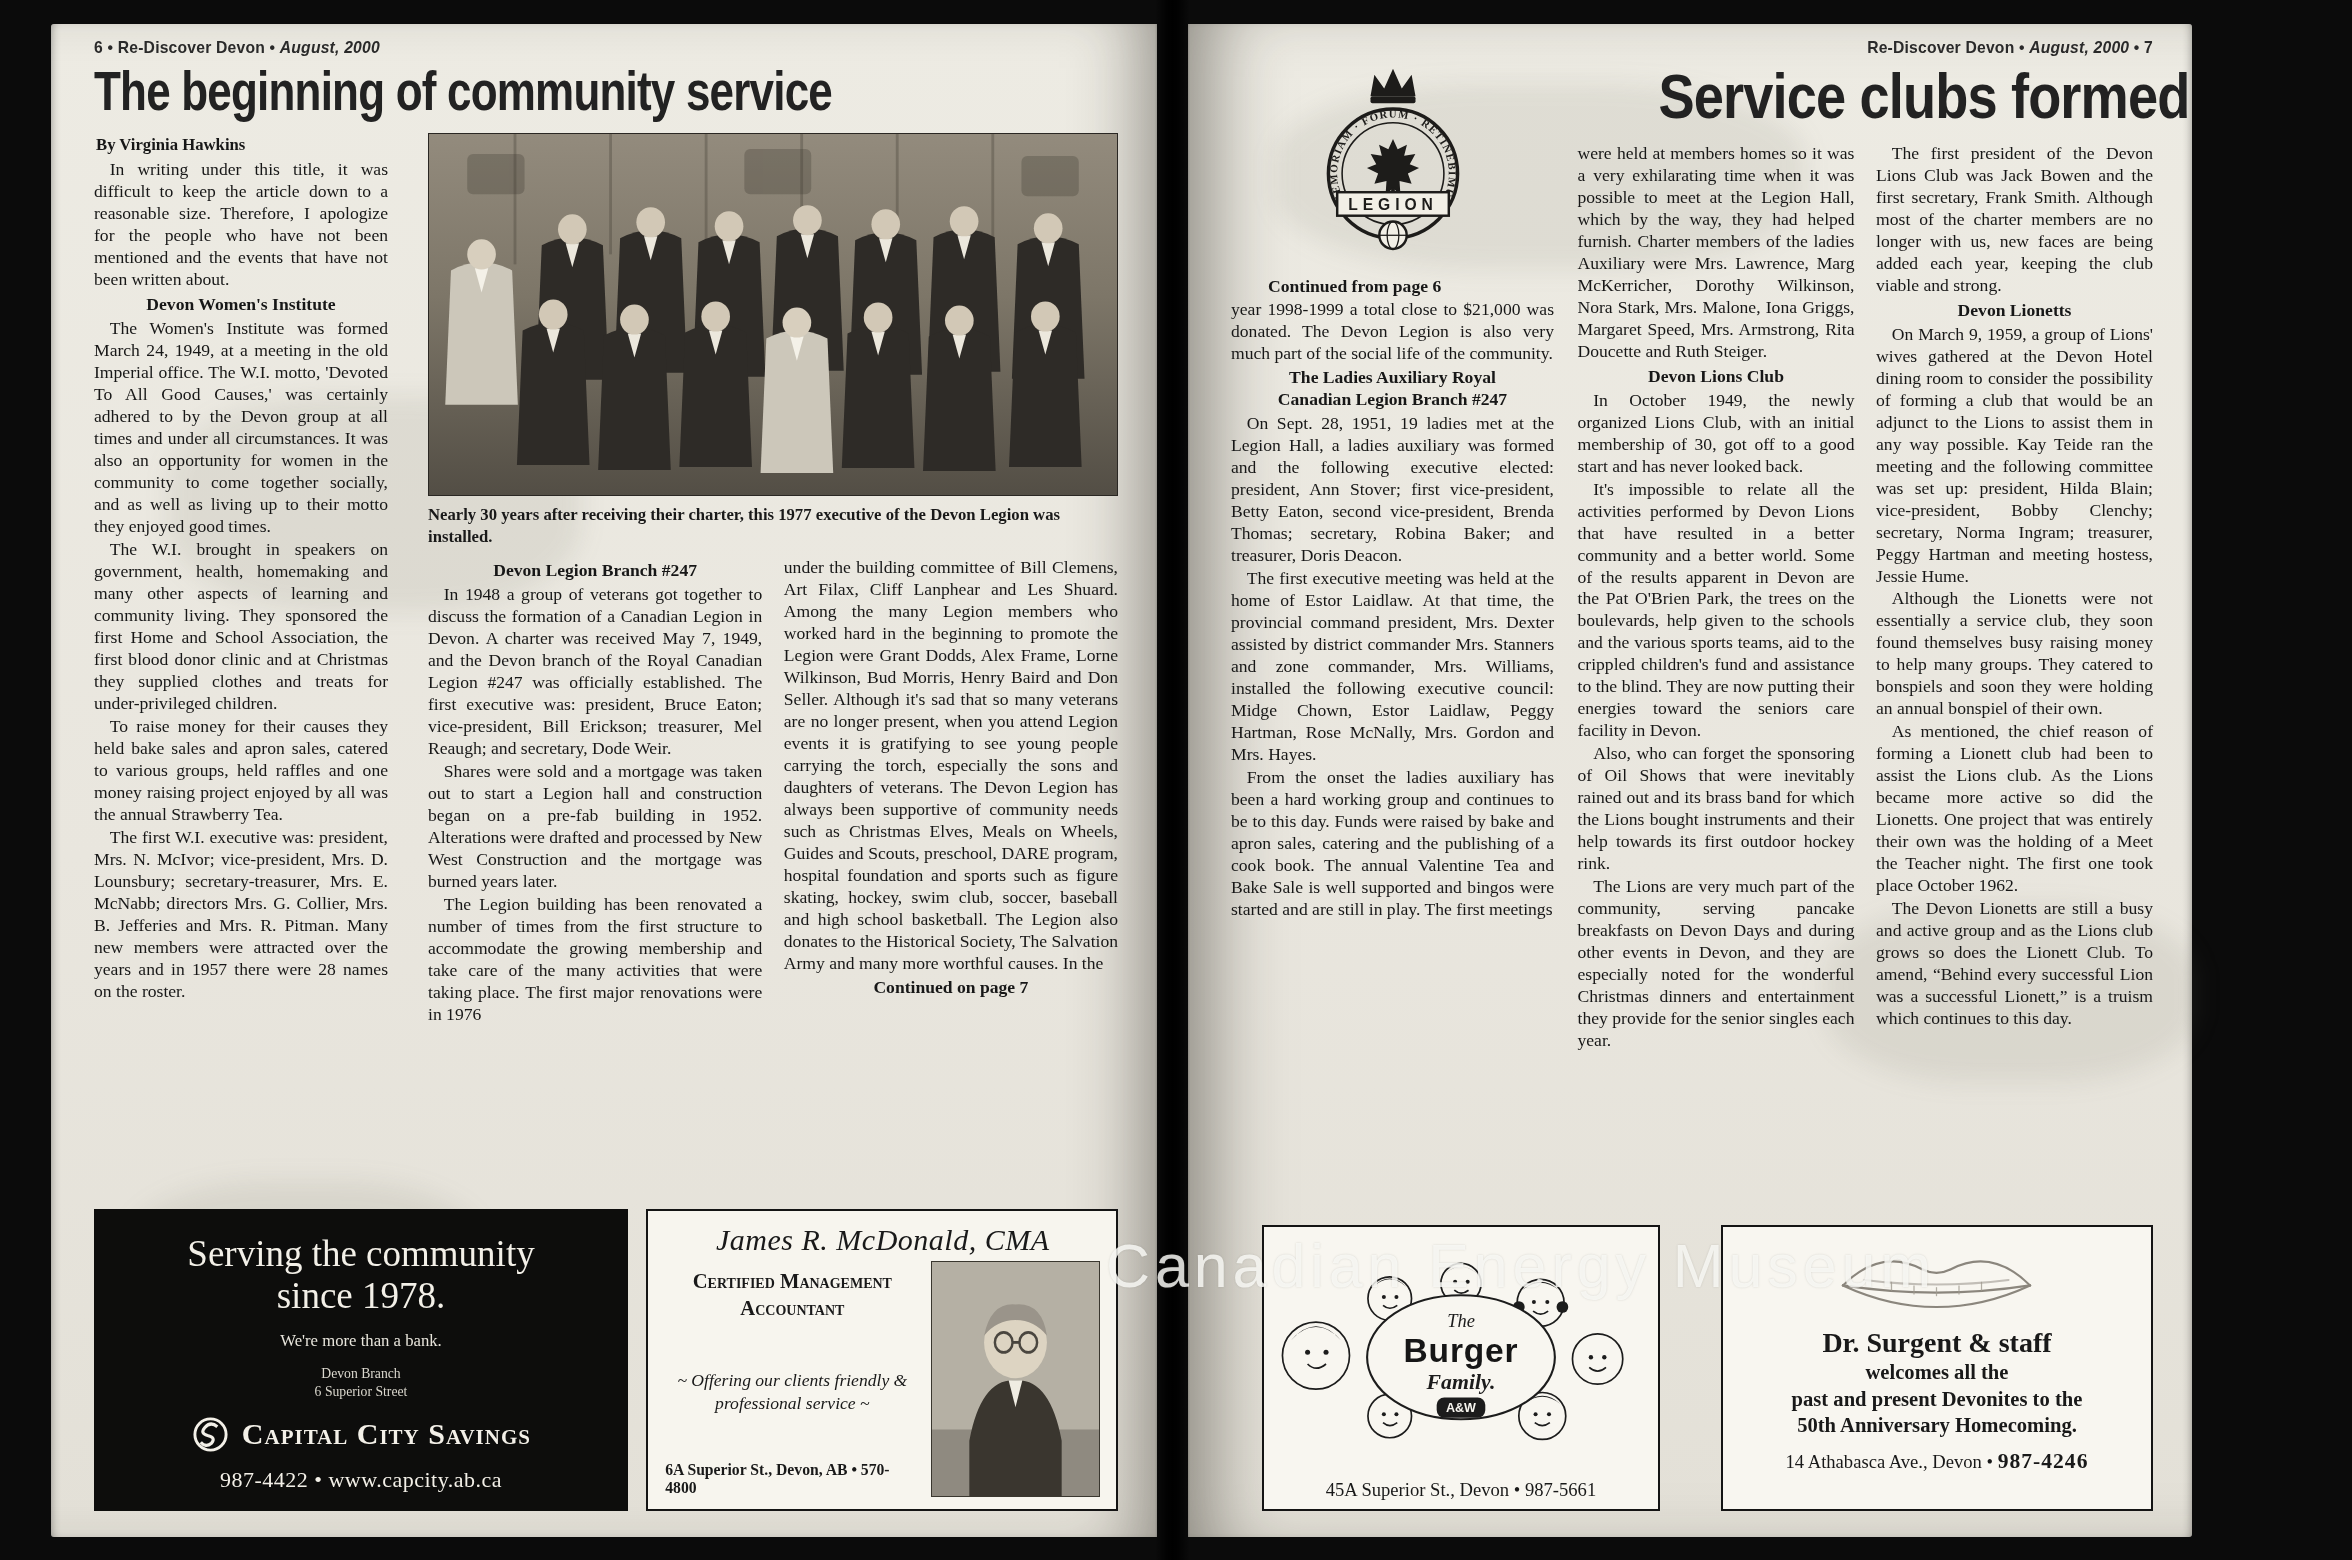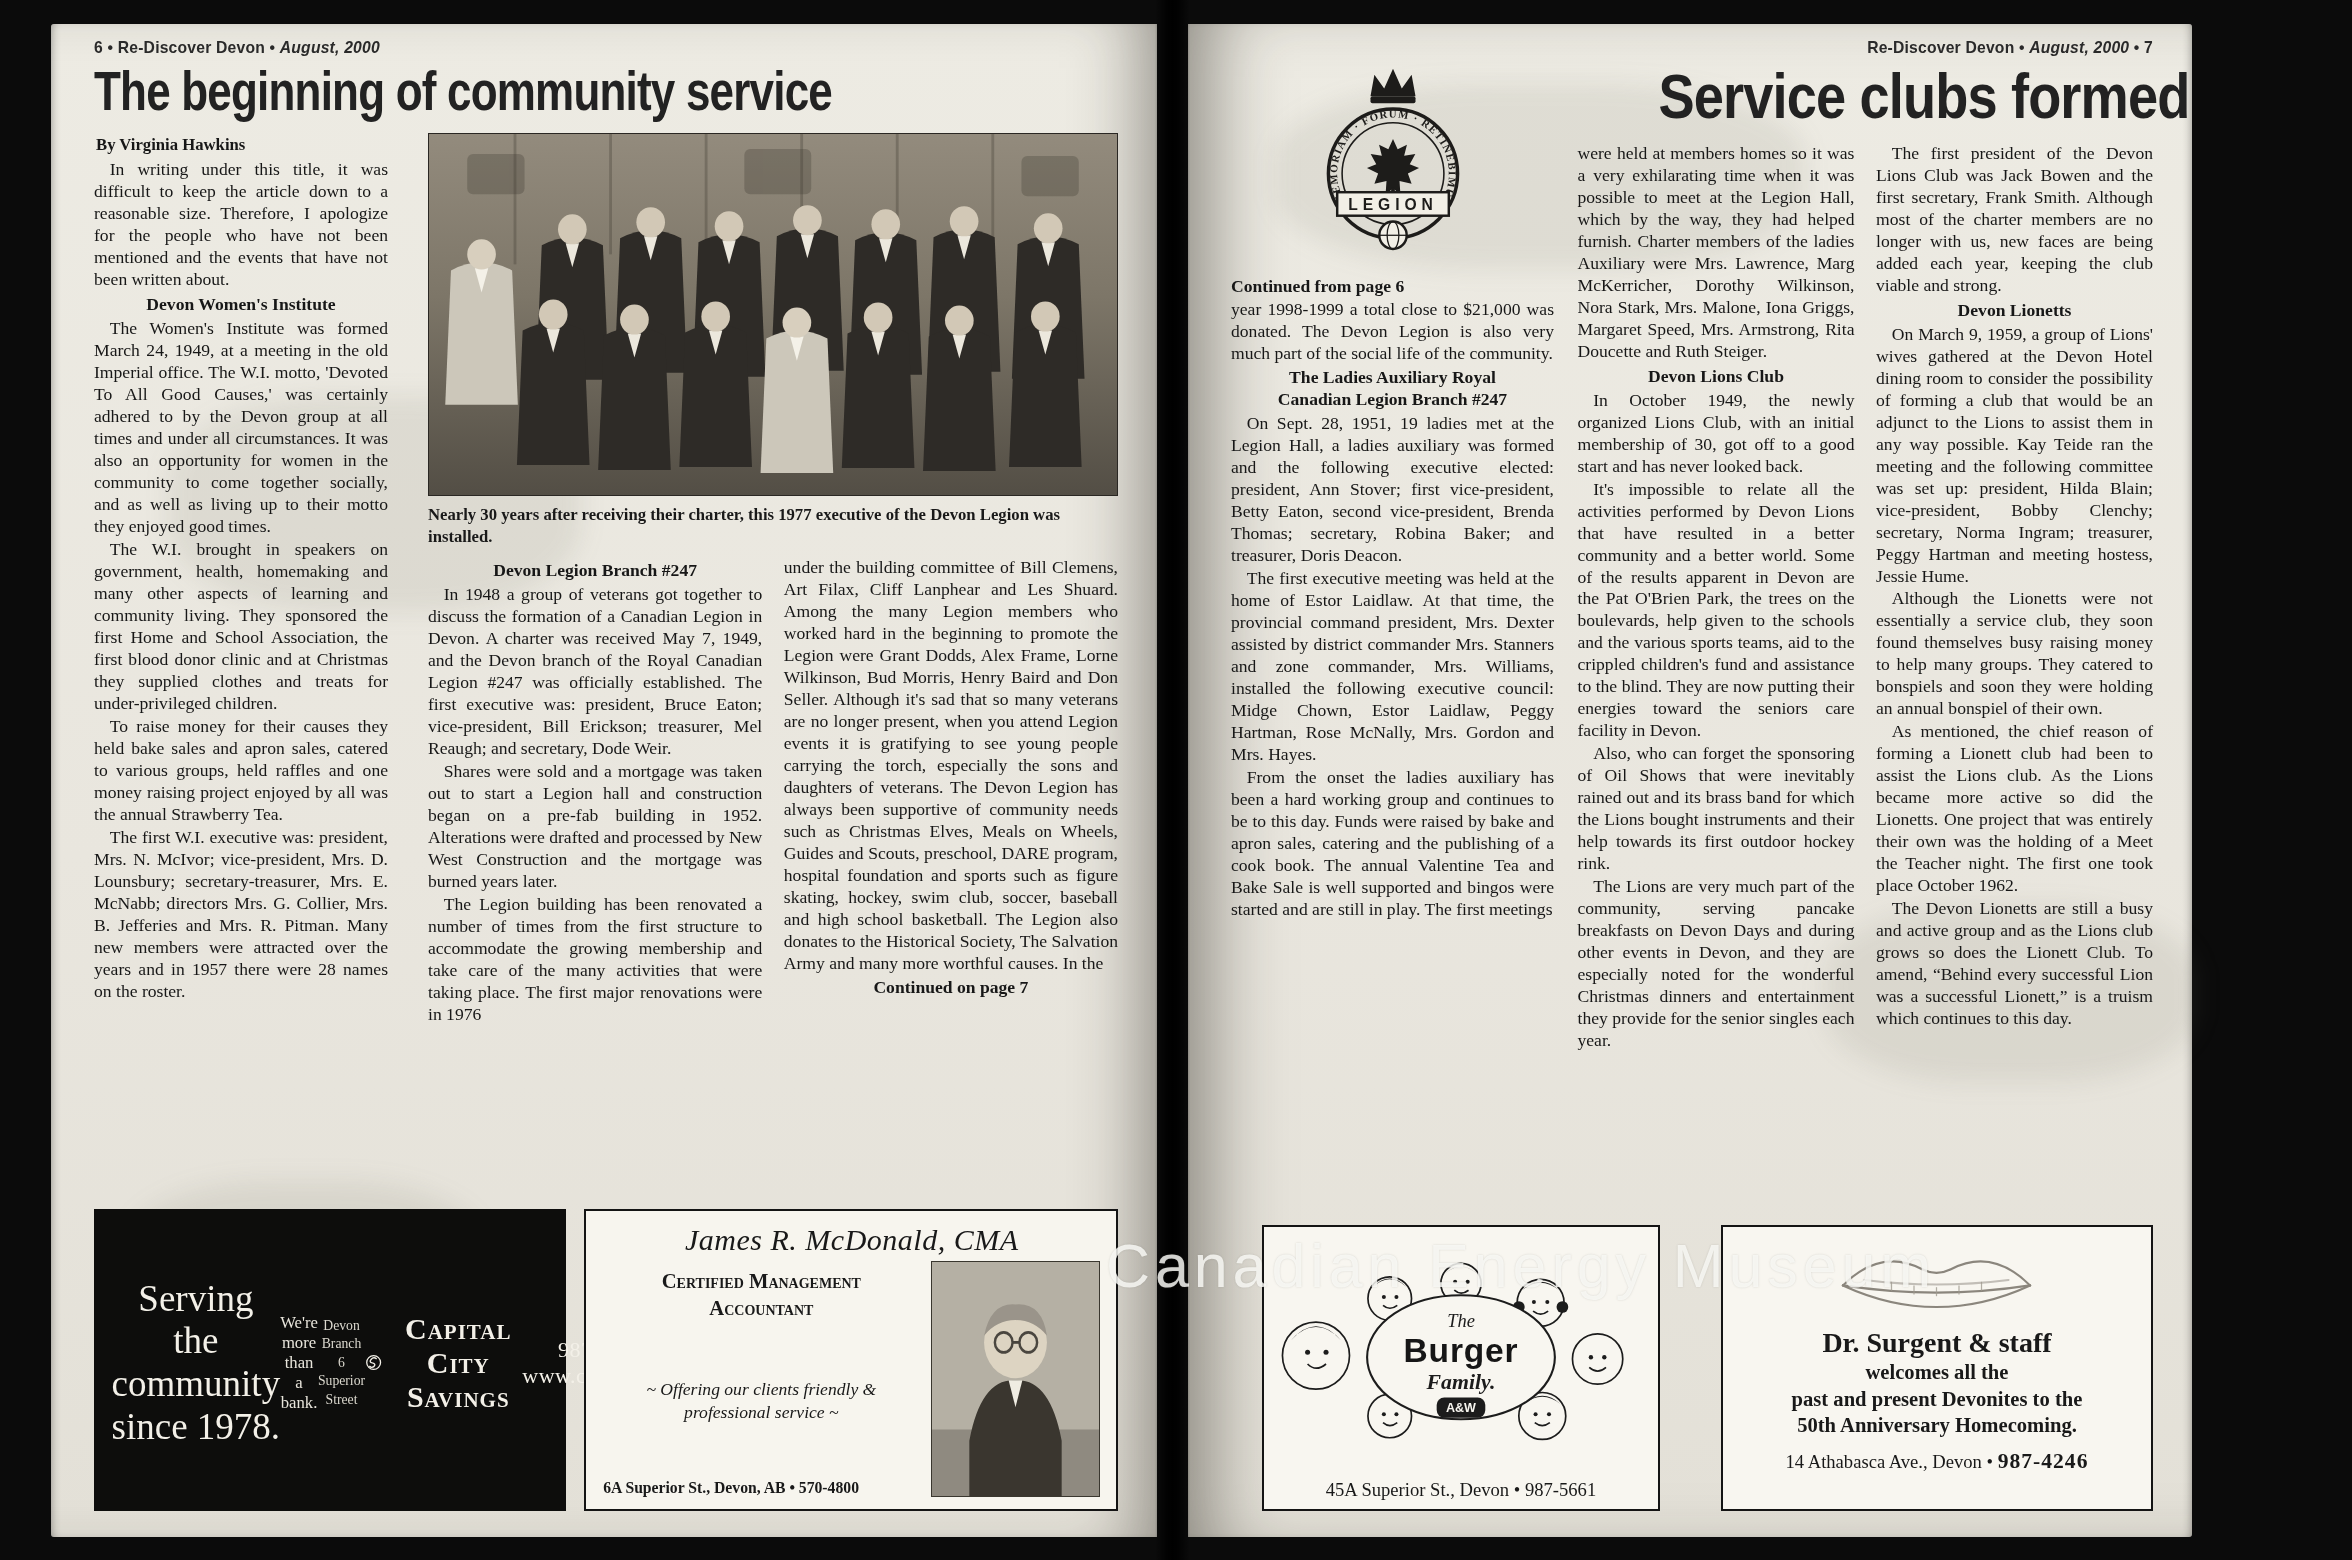--- a/index.html
+++ b/index.html
@@ -75,22 +75,22 @@
   .r-colA{width:323px;flex:0 0 323px;}
   .r-colB{flex:1;min-width:0;display:flex;flex-direction:column;}
 
   
   .ads-row{margin-top:auto;display:flex;align-items:stretch;}
   .ads-left{gap:17.6px;}
   .ads-right{gap:61px;padding-left:31px;}
 
   .ad{box-sizing:border-box;}
   .ad-capital{
-    width:472px;height:302px;background:#0d0d0c;color:#f3f0e8;
-    display:flex;flex-direction:row;align-items:center;justify-content:space-between;
+    width:534px;height:302px;background:#0d0d0c;color:#f3f0e8;
+    display:flex;flex-direction:column;align-items:center;justify-content:space-between;
     padding:23.5px 17.6px 17.6px 17.6px;text-align:center;
   }
   .ad-capital .serve{font-size:37px;line-height:1.15;}
   .ad-capital .tag{font-size:16.7px;color:#e8e5dc;}
   .ad-capital .branch{font-size:13.7px;line-height:1.35;color:#dcd9cf;}
   .ad-capital .logorow{display:flex;align-items:center;justify-content:center;gap:11.8px;}
   .ad-capital .bankname{font-variant:small-caps;font-weight:bold;font-size:30px;letter-spacing:1px;}
   .ad-capital .phone{font-size:22px;letter-spacing:0.5px;}
 
   .ad-mcd{
@@ -309,21 +309,21 @@
             </g>
             <rect x="38" y="132" width="114" height="24" fill="#f2efe6" stroke="#1d1c1a" stroke-width="2.5"></rect>
             <text x="95" y="150" text-anchor="middle" font-family="Liberation Sans,sans-serif" font-size="16" font-weight="bold" letter-spacing="5" fill="#1d1c1a">LEGION</text>
             <circle cx="95" cy="176" r="14" fill="#f2efe6" stroke="#1d1c1a" stroke-width="2.5"></circle>
             <g stroke="#1d1c1a" stroke-width="1.3" fill="none">
               <ellipse cx="95" cy="176" rx="6" ry="14"></ellipse>
               <line x1="81" y1="176" x2="109" y2="176"></line>
             </g>
           </svg>
         </div>
-        <p class="lead-bold" style="text-indent:0;">Continued from page 6</p>
+        <p class="lead-bold" style="text-indent:0;margin-left:37px;">Continued from page 6</p>
         <p style="text-indent:0;">year 1998-1999 a total close to $21,000 was donated. The Devon Legion is also very much part of the social life of the community.</p>
         <p class="sub">The Ladies Auxiliary Royal
 Canadian Legion Branch #247</p>
         <p>On Sept. 28, 1951, 19 ladies met at the Legion Hall, a ladies auxiliary was formed and the following executive elected: president, Ann Stover; first vice-president, Betty Eaton, second vice-president, Brenda Thomas; secretary, Robina Baker; and treasurer, Doris Deacon.</p>
         <p>The first executive meeting was held at the home of Estor Laidlaw. At that time, the provincial command president, Mrs. Dexter assisted by district commander Mrs. Stanners and zone commander, Mrs. Williams, installed the following executive council: Midge Chown, Estor Laidlaw, Peggy Hartman, Rose McNally, Mrs. Gordon and Mrs. Hayes.</p>
         <p>From the onset the ladies auxiliary has been a hard working group and continues to be to this day. Funds were raised by bake and apron sales, catering and the publishing of a cook book. The annual Valentine Tea and Bake Sale is well supported and bingos were started and are still in play. The first meetings</p>
       </div>
 
       <div class="r-colB">
         <div class="headline hl-right">Service clubs formed</div>

